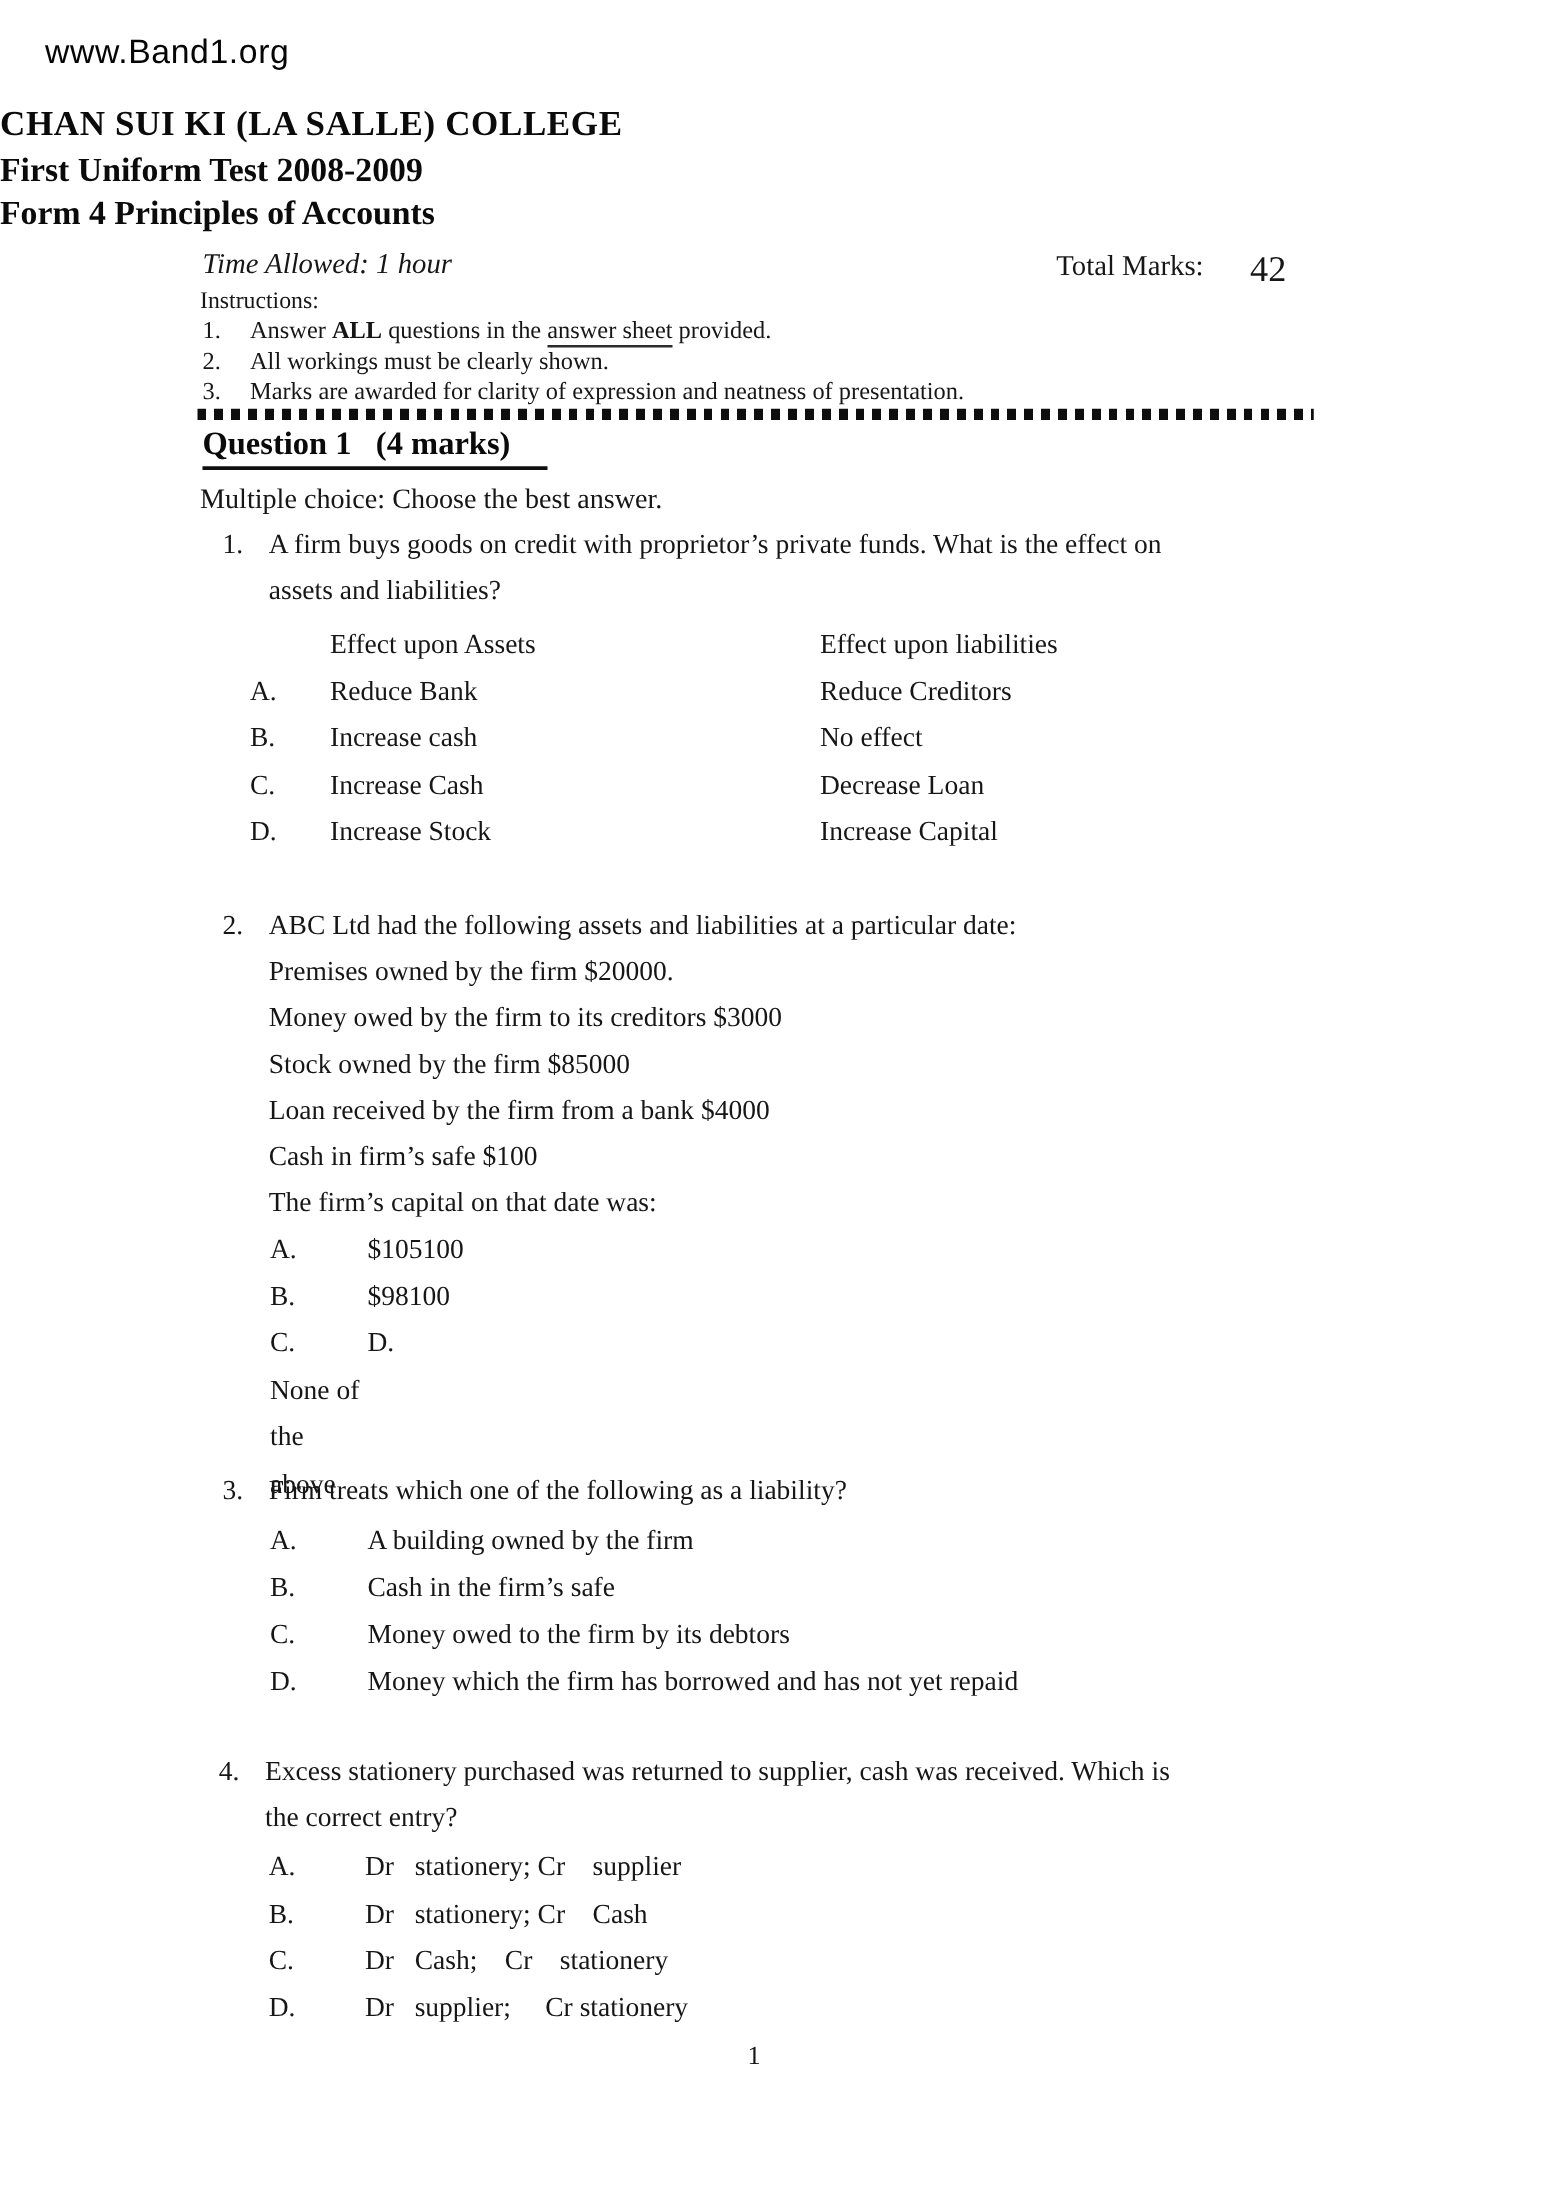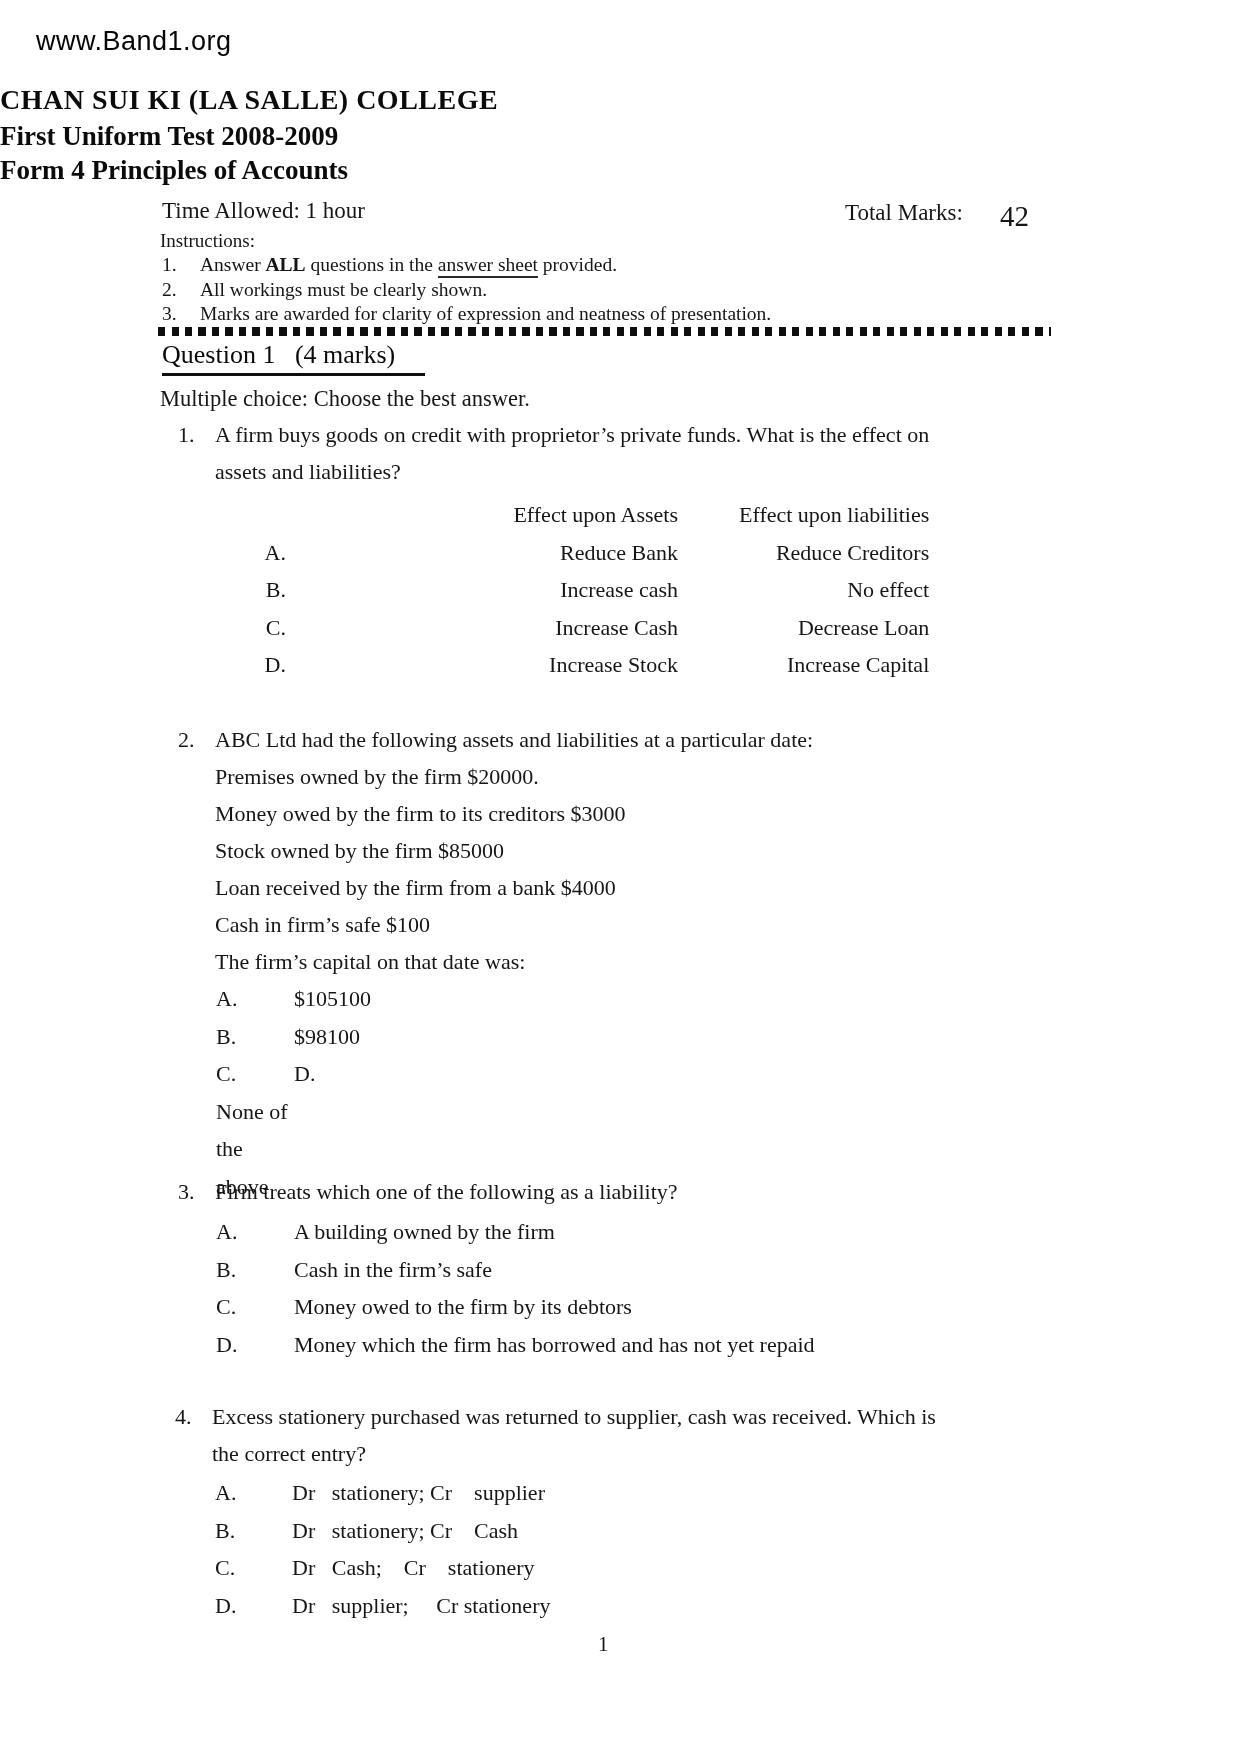--- a/index.html
+++ b/index.html
@@ -14,53 +14,53 @@
   .abs{position:absolute;}
   .watermark{
     left:36px;top:26px;
     font-family:"Liberation Sans","DejaVu Sans",sans-serif;
     font-size:27px;color:#050505;letter-spacing:0.5px;
   }
   .title{left:0;right:120px;font-weight:700;color:#0b0b0b;}
   .t1{top:84px;font-size:28px;letter-spacing:0.5px;}
   .t2{top:121px;font-size:27px;}
   .t3{top:155px;font-size:27px;}
-  .time-allowed{left:162px;top:198px;font-size:23px;}
+  .time-allowed{left:162px;top:198px;font-size:23px;font-style:italic;}
   .tm-label{left:845px;top:200px;font-size:23px;}
   .tm-value{left:1000px;top:200px;font-size:29px;}
   .instr-heading{left:160px;top:230px;font-size:19px;}
   .instr-item{left:162px;font-size:19.5px;display:flex;}
   .i1{top:254px;}
   .i2{top:279px;}
   .i3{top:303px;}
   .inum{width:38px;flex:0 0 38px;}
   .itext{white-space:pre-wrap;text-align:center;}
   .itext b{font-weight:700;}
   .u-underline{border-bottom:2px solid #2a2a2a;padding-bottom:1px;}
   .dotted-sep{
     left:158px;top:327px;width:906px;height:9px;
     background:repeating-linear-gradient(90deg,#0e0e0e 0px,#0e0e0e 7px,transparent 7px,transparent 13.5px);
   }
   .q-heading{
-    left:162px;top:340px;font-size:26px;font-weight:400;color:#0a0a0a;
+    left:162px;top:340px;font-size:26px;font-weight:700;color:#0a0a0a;
     border-bottom:3.5px solid #0f0f0f;padding:0 30px 3px 0;white-space:pre;
   }
   .mc-subtitle{left:160px;top:386px;font-size:22.5px;}
   .qblock{font-size:22px;line-height:37px;}
   .qrow{display:flex;}
   .qnum{width:37px;flex:0 0 37px;}
   .qtext{white-space:pre-wrap;}
   .qcont{margin-left:37px;white-space:pre-wrap;}
   .qb1{left:178px;top:416px;}
   .qb2{left:178px;top:721px;}
   .qb3{left:178px;top:1173px;}
   .qb4{left:175px;top:1398px;}
   .opt2col{
     display:grid;grid-template-columns:64px 392px auto;
-    margin-left:44px;margin-top:6px;line-height:37.5px;text-align:right;
+    margin-left:22px;margin-top:6px;line-height:37.5px;
   }
   .optlist{
     display:grid;grid-template-columns:78px auto;
     margin-left:38px;line-height:37.5px;white-space:pre-wrap;
   }
   .qb2 .optlist{margin-top:0;}
   .qb3 .optlist{margin-top:3px;}
   .qb4 .optlist{margin-top:2px;margin-left:40px;grid-template-columns:77px auto;}
   .page-number{left:598px;top:1632px;font-size:21px;}
   .scan-line{

